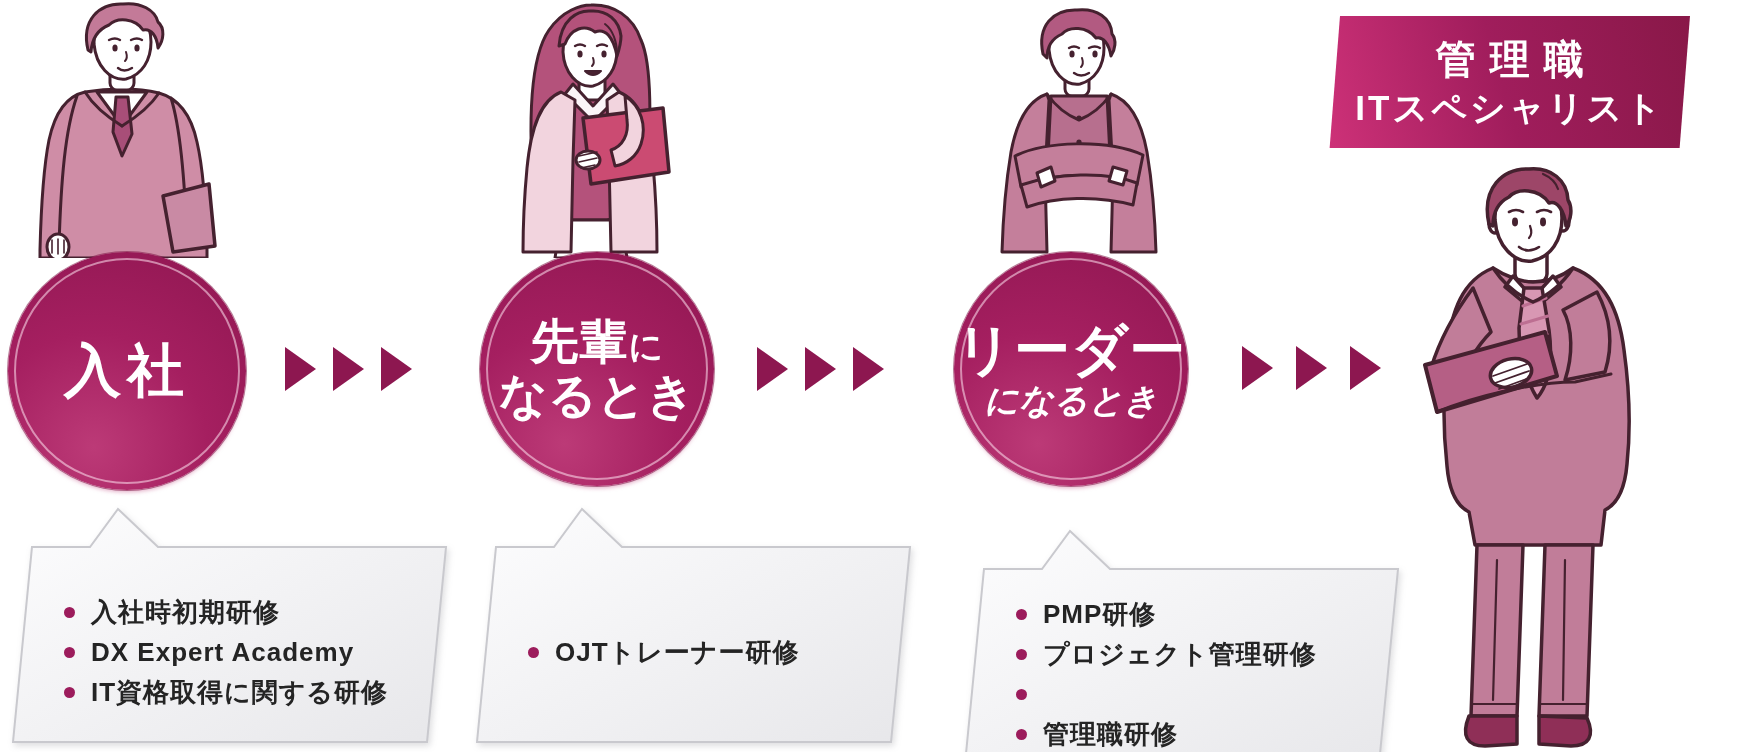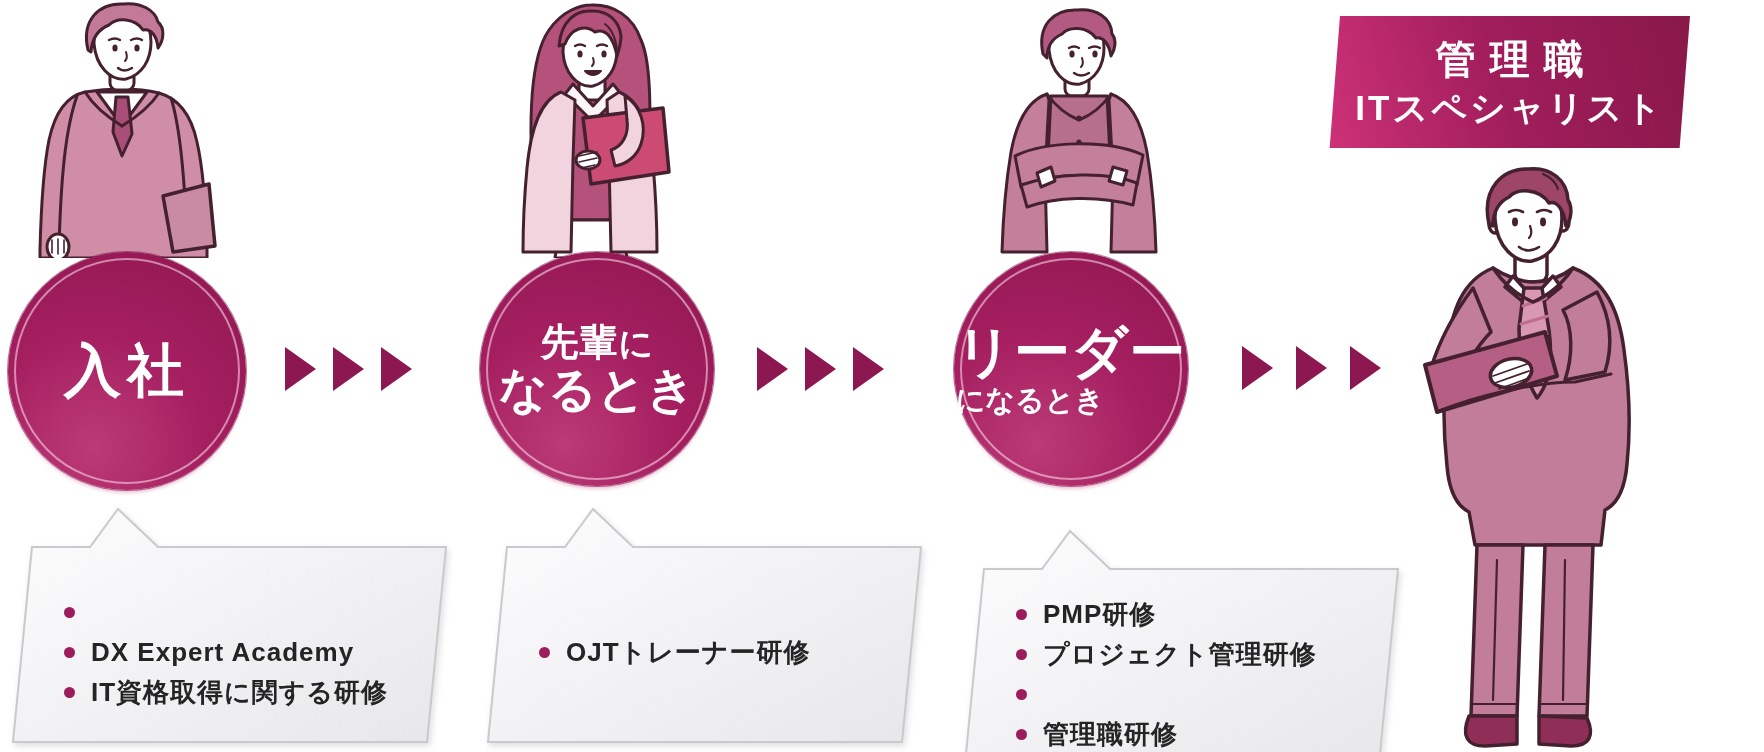--- a/index.html
+++ b/index.html
@@ -10,45 +10,45 @@
   .person{position:absolute;z-index:2;}
   .person svg{display:block;}
 
   
   .stage-circle{position:absolute;z-index:5;border-radius:50%;
     background:radial-gradient(circle at 36% 82%, #bc3a77 0%, #a51f60 46%, #8e1650 100%);
     box-shadow:0 0 0 1px rgba(122,14,63,.55), 0 4px 4px -2px rgba(205,110,155,.6);
     display:flex;flex-direction:column;align-items:center;justify-content:center;}
   .stage-circle::before{content:"";position:absolute;inset:6px;border-radius:50%;
     border:2px solid rgba(255,228,240,.55);pointer-events:none;}
-  .stage-circle .txt{position:relative;color:#fff;font-weight:bold;text-align:left;line-height:1.12;}
+  .stage-circle .txt{position:relative;color:#fff;font-weight:bold;text-align:center;line-height:1.12;}
   .c1{left:8px;top:252px;width:238px;height:238px;}
   .c2{left:480px;top:252px;width:234px;height:234px;}
   .c3{left:954px;top:252px;width:234px;height:234px;}
   .c1 .main{font-size:57px;letter-spacing:6px;}
-  .c2 .main{font-size:38px;letter-spacing:1px;}
+  .c2 .main{font-size:48px;letter-spacing:1px;}
   .c2 .suffix{font-size:34px;}
   .c2 .line2,.c3 .line2{font-size:48px;display:block;}
   .c3 .main{font-size:56px;letter-spacing:1px;}
-  .c3 .line2{font-size:29px;}
+  .c3 .line2{font-size:34px;font-style:italic;}
   .cl1{display:flex;align-items:baseline;justify-content:center;}
 
   
   .arrow-group{position:absolute;top:347px;display:flex;z-index:3;}
   .g1{left:285px;gap:17px;}
   .g2{left:757px;gap:17px;}
   .g3{left:1242px;top:346px;gap:23px;}
   .tri{width:31px;height:44px;background:#8d1750;
     clip-path:polygon(0 0,100% 50%,0 100%);}
 
   
   .callout{position:absolute;width:436px;height:238px;z-index:4;}
   .callout > svg{position:absolute;inset:0;filter:drop-shadow(2px 3px 3px rgba(70,70,82,.18));}
   .b1{left:12px;top:506px;}
-  .b2{left:487px;top:506px;}
+  .b2{left:476px;top:506px;}
   .b3{left:964px;top:528px;}
   .callout-list{position:absolute;left:52px;top:41px;width:370px;height:195px;
     margin:0;padding:8px 0 0 0;list-style:none;display:flex;flex-direction:column;justify-content:center;}
   .callout-list li{height:40px;display:flex;align-items:center;}
   .bullet{width:11px;height:11px;border-radius:50%;background:#9c1c5c;margin-right:16px;flex:0 0 auto;}
   .t-label{font-size:26px;font-weight:bold;color:#242424;letter-spacing:1px;white-space:nowrap;}
 
   
   .goal-banner{position:absolute;left:1340px;top:16px;width:350px;height:132px;z-index:5;
     transform:skewX(-4.5deg);transform-origin:left top;
@@ -222,20 +222,21 @@
         <linearGradient id="gBox" x1="0" y1="0" x2="1" y2="1">
           <stop offset="0" stop-color="#fdfdfe"></stop>
           <stop offset="1" stop-color="#e7e7ea"></stop>
         </linearGradient>
       </defs>
       <polygon points="20,41 78,41 106,3 146,41 434,41 415,236 1,236" fill="url(#gBox)" stroke="#c9c9ce" stroke-width="2"></polygon>
     </svg>
     <ul class="callout-list">
       <li>
           <span class="bullet"></span>
+          <span class="t-label">入社時初期研修</span>
         </li>
       <li>
           <span class="bullet"></span>
           <span class="t-label">DX Expert Academy</span>
         </li>
       <li>
           <span class="bullet"></span>
           <span class="t-label">IT資格取得に関する研修</span>
         </li>
     </ul>

